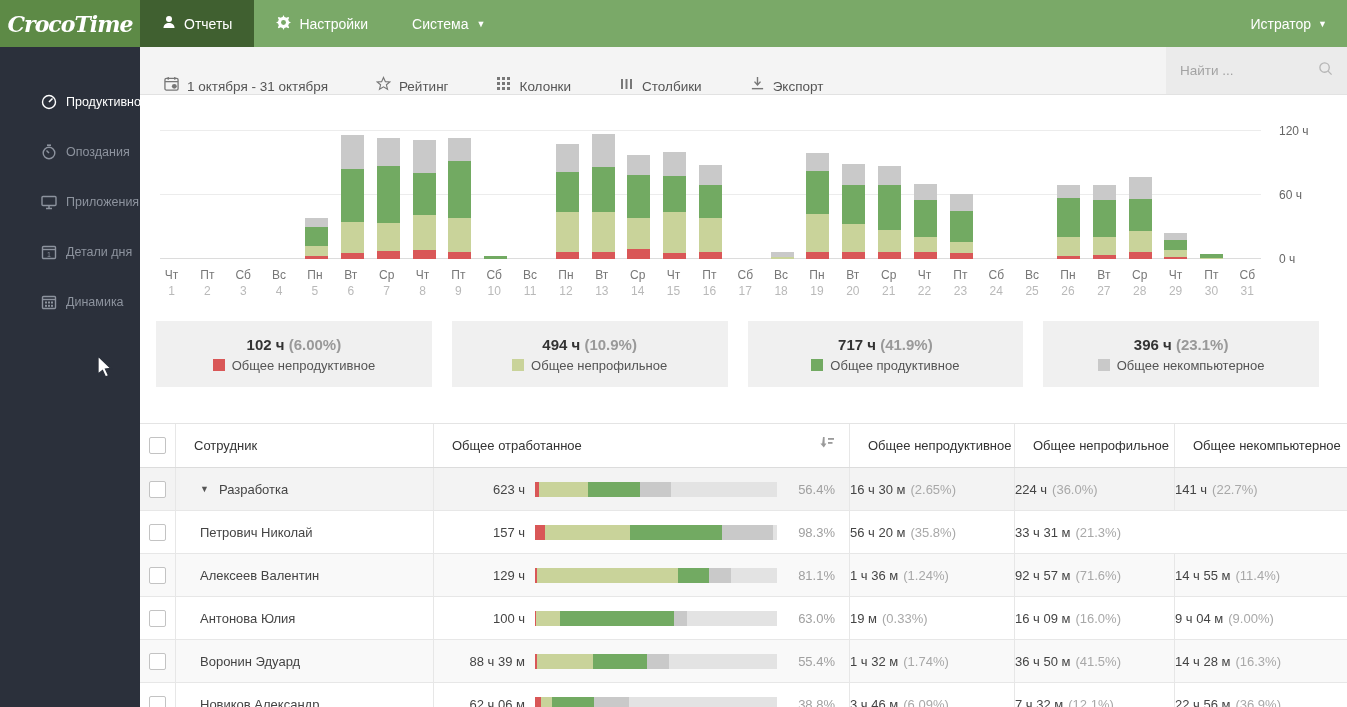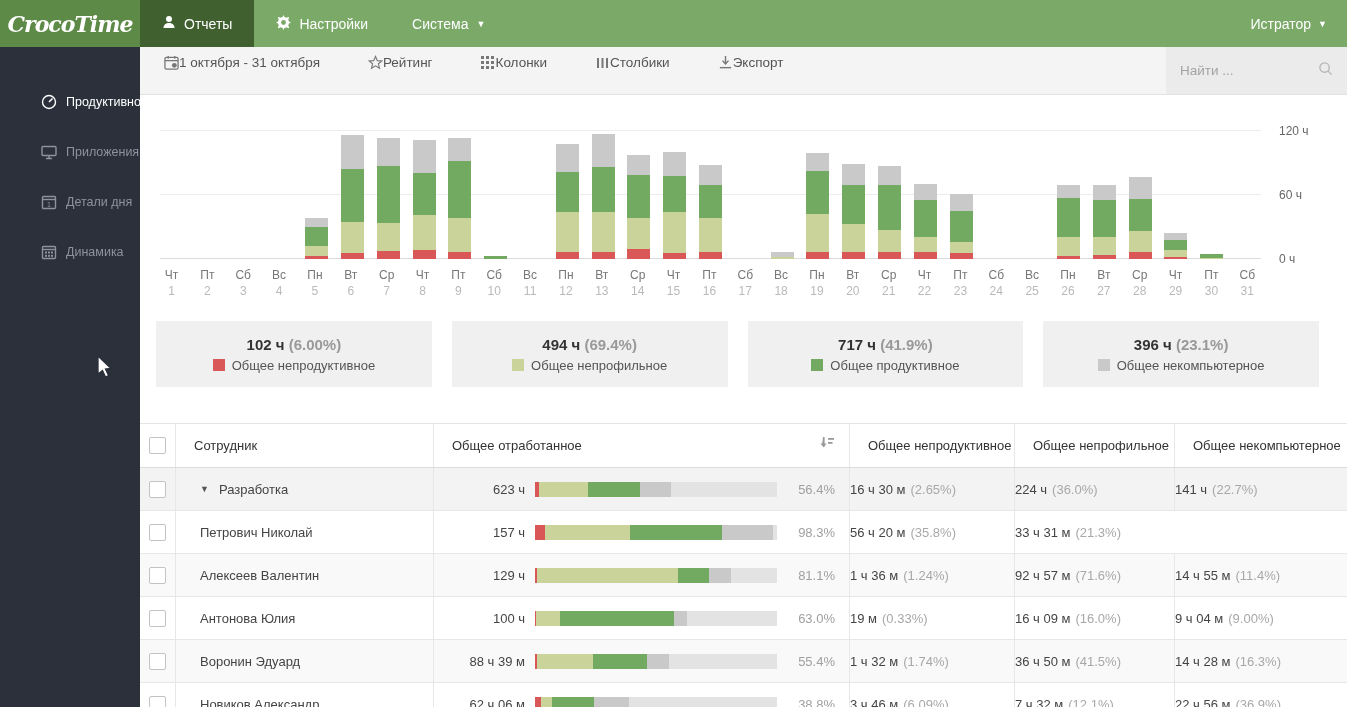--- a/index.html
+++ b/index.html
@@ -19,21 +19,21 @@
   
   .content { display:flex; height:660px; }
   .sidebar { width:140px; background:#2b303b; flex-shrink:0; padding-top:30px; position:relative; }
   .side-item { display:flex; align-items:center; gap:9px; color:#8d939e; font-size:12.5px; padding:17px 0 17px 14px; cursor:pointer;margin-left:27px; }
   .side-item.active { color:#fff; }
   .side-item svg { flex-shrink:0; }
   .main { flex:1; min-width:0; }
 
   
   .toolbar { height:48px; background:#f4f4f4; border-bottom:1px solid #e2e2e2; display:flex; align-items:stretch; }
-  .tool-item { display:flex; align-items:flex-start; gap:0; color:#555; font-size:13.5px; padding:8px 24px; cursor:pointer; }
+  .tool-item { display:flex; align-items:flex-end; gap:8px; color:#555; font-size:13.5px; padding:0 24px; cursor:pointer; }
   .tool-item:first-child { padding-left:24px; }
   .toolbar-spacer { flex:1; }
   .search-box { width:181px; background:#ebebeb; display:flex; align-items:center; padding:0 14px; gap:8px; }
   .search-box input { flex:1; border:none; background:transparent; outline:none; font-size:13.5px; color:#555;
     font-family:"Liberation Sans", sans-serif; min-width:0; }
   .search-box input::placeholder { color:#a3a3a3; }
 
   
   .chart-wrap { display:flex; padding:36px 0 0 20px; }
   .plot-area { flex:1; position:relative; height:128px; }
@@ -128,20 +128,30 @@
           <svg width="16" height="16" viewBox="0 0 16 16">
             <circle cx="8" cy="8" r="6.5" fill="none" stroke="currentColor" stroke-width="1.4"></circle>
             <line x1="8" y1="8" x2="11.5" y2="4.5" stroke="currentColor" stroke-width="1.6"></line>
           </svg>
         </span>
         <span>Продуктивность</span>
       </div>
       <div class="side-item">
         <span style="display: inline-flex;">
           <svg width="16" height="16" viewBox="0 0 16 16">
+            <circle cx="8" cy="9" r="5.8" fill="none" stroke="currentColor" stroke-width="1.4"></circle>
+            <line x1="6" y1="1.2" x2="10" y2="1.2" stroke="currentColor" stroke-width="1.6"></line>
+            <line x1="8" y1="9" x2="5.5" y2="6.5" stroke="currentColor" stroke-width="1.5"></line>
+          </svg>
+        </span>
+        <span>Опоздания</span>
+      </div>
+      <div class="side-item">
+        <span style="display: inline-flex;">
+          <svg width="16" height="16" viewBox="0 0 16 16">
             <rect x="1" y="2.5" width="14" height="9" rx="1" fill="none" stroke="currentColor" stroke-width="1.4"></rect>
             <line x1="5" y1="14.5" x2="11" y2="14.5" stroke="currentColor" stroke-width="1.5"></line>
             <line x1="8" y1="11.5" x2="8" y2="14" stroke="currentColor" stroke-width="1.5"></line>
           </svg>
         </span>
         <span>Приложения</span>
       </div>
       <div class="side-item">
         <span style="display: inline-flex;">
           <svg width="16" height="16" viewBox="0 0 16 16">
@@ -522,21 +532,21 @@
 
     <div class="cards" id="cards">
         <div class="card">
           <div class="card-line1">102 ч <span class="pct">(6.00%)</span></div>
           <div class="card-line2">
             <span class="swatch" style="background:#d95757"></span>
             <span>Общее непродуктивное</span>
           </div>
         </div>
         <div class="card">
-          <div class="card-line1">494 ч <span class="pct">(69.4%)</span></div>
+          <div class="card-line1">494 ч <span class="pct">(10.9%)</span></div>
           <div class="card-line2">
             <span class="swatch" style="background:#c9d39a"></span>
             <span>Общее непрофильное</span>
           </div>
         </div>
         <div class="card">
           <div class="card-line1">717 ч <span class="pct">(41.9%)</span></div>
           <div class="card-line2">
             <span class="swatch" style="background:#72aa62"></span>
             <span>Общее продуктивное</span>

